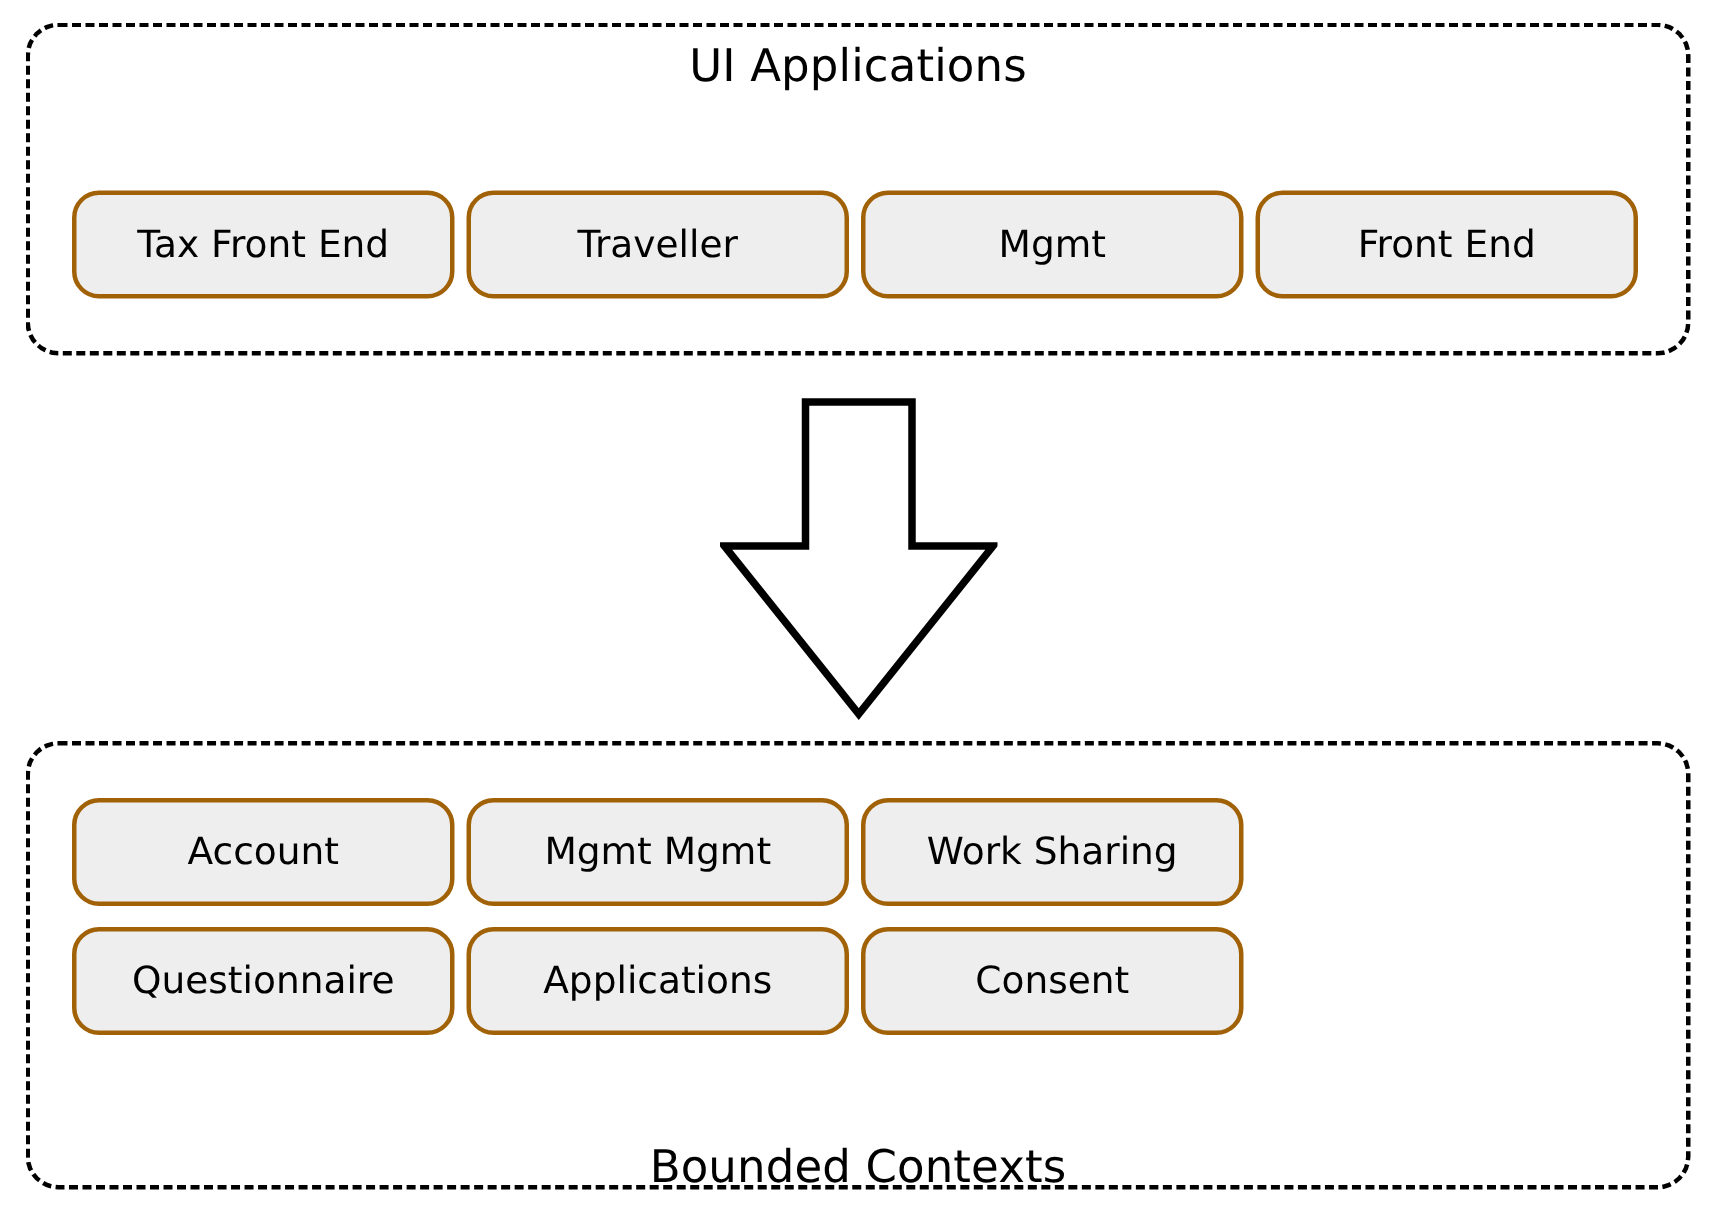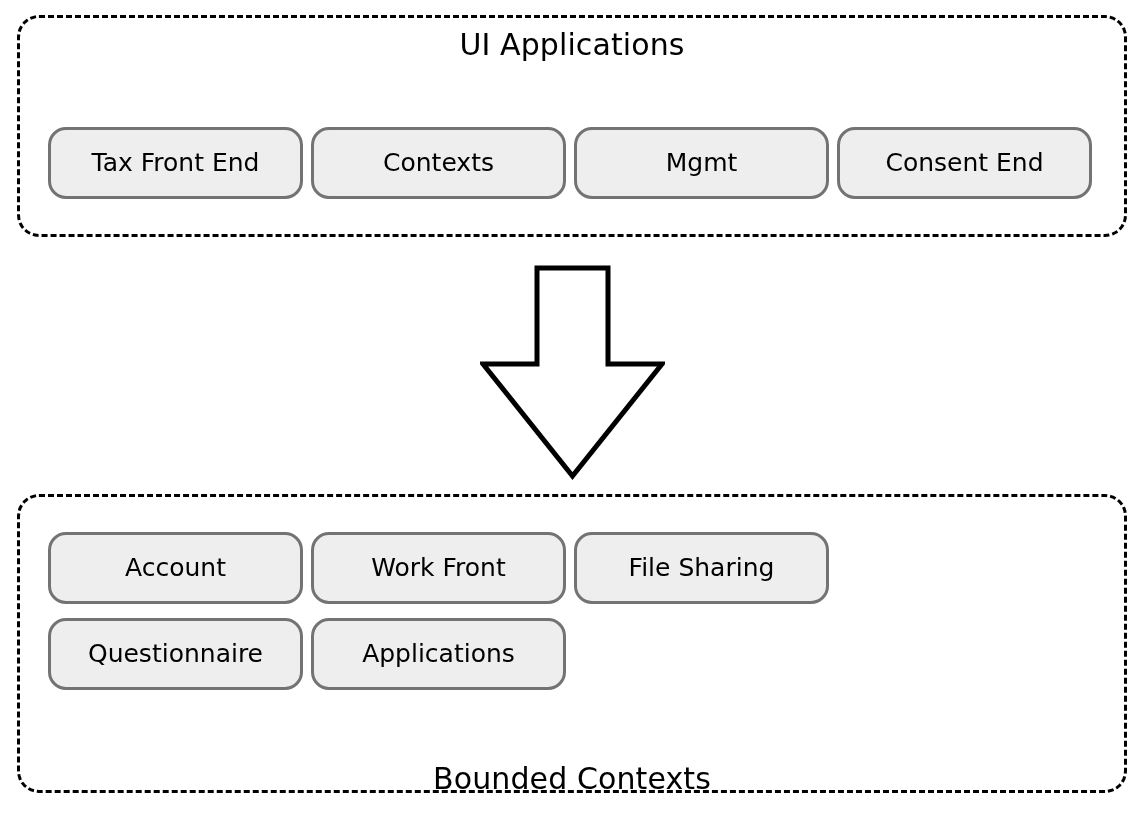--- a/index.html
+++ b/index.html
@@ -67,21 +67,21 @@
   }
   #row-ui    { left: 48px; top: 127px; }
   #row-bc-1  { left: 48px; top: 532px; border-radius: 21px; }
   #row-bc-2  { left: 48px; top: 618px; }
 
   .node {
     box-sizing: border-box;
     width: 255px;
     height: 72px;
     background: #eeeeee;
-    border: 3px solid #737373;
+    border: 3px solid #a16207;
     border-radius: 18px;
     display: flex;
     align-items: center;
     justify-content: center;
     font-size: 25px;
     line-height: 30px;
     color: #000000;
     text-align: center;
     white-space: nowrap;
     user-select: none;
@@ -101,39 +101,40 @@
 <body>
 
 <div id="canvas">
 
   <div class="group" id="group-ui"></div>
 
   <div class="group-title" id="ui-title">UI Applications</div>
 
   <div class="node-row" id="row-ui">
     <div class="node">Tax Front End</div>
-    <div class="node">Contexts</div>
+    <div class="node">Traveller</div>
     <div class="node">Mgmt</div>
-    <div class="node">Consent End</div>
+    <div class="node">Front End</div>
   </div>
 
   <div id="arrow">
     <svg width="185" height="215" viewBox="0 0 185 215" xmlns="http://www.w3.org/2000/svg">
       <polygon points="57,3 128,3 128,99 182,99 92.5,211 3,99 57,99" fill="#ffffff" stroke="#000000" stroke-width="5" stroke-linejoin="miter"></polygon>
     </svg>
   </div>
 
   <div class="group" id="group-bc"></div>
 
   <div class="node-row" id="row-bc-1">
     <div class="node">Account</div>
-    <div class="node">Work Front</div>
-    <div class="node">File Sharing</div>
+    <div class="node">Mgmt Mgmt</div>
+    <div class="node">Work Sharing</div>
   </div>
 
   <div class="node-row" id="row-bc-2">
     <div class="node">Questionnaire</div>
     <div class="node">Applications</div>
+    <div class="node">Consent</div>
   </div>
 
   <div class="group-title" id="bc-title">Bounded Contexts</div>
 
 </div>
 
 </body></html>

